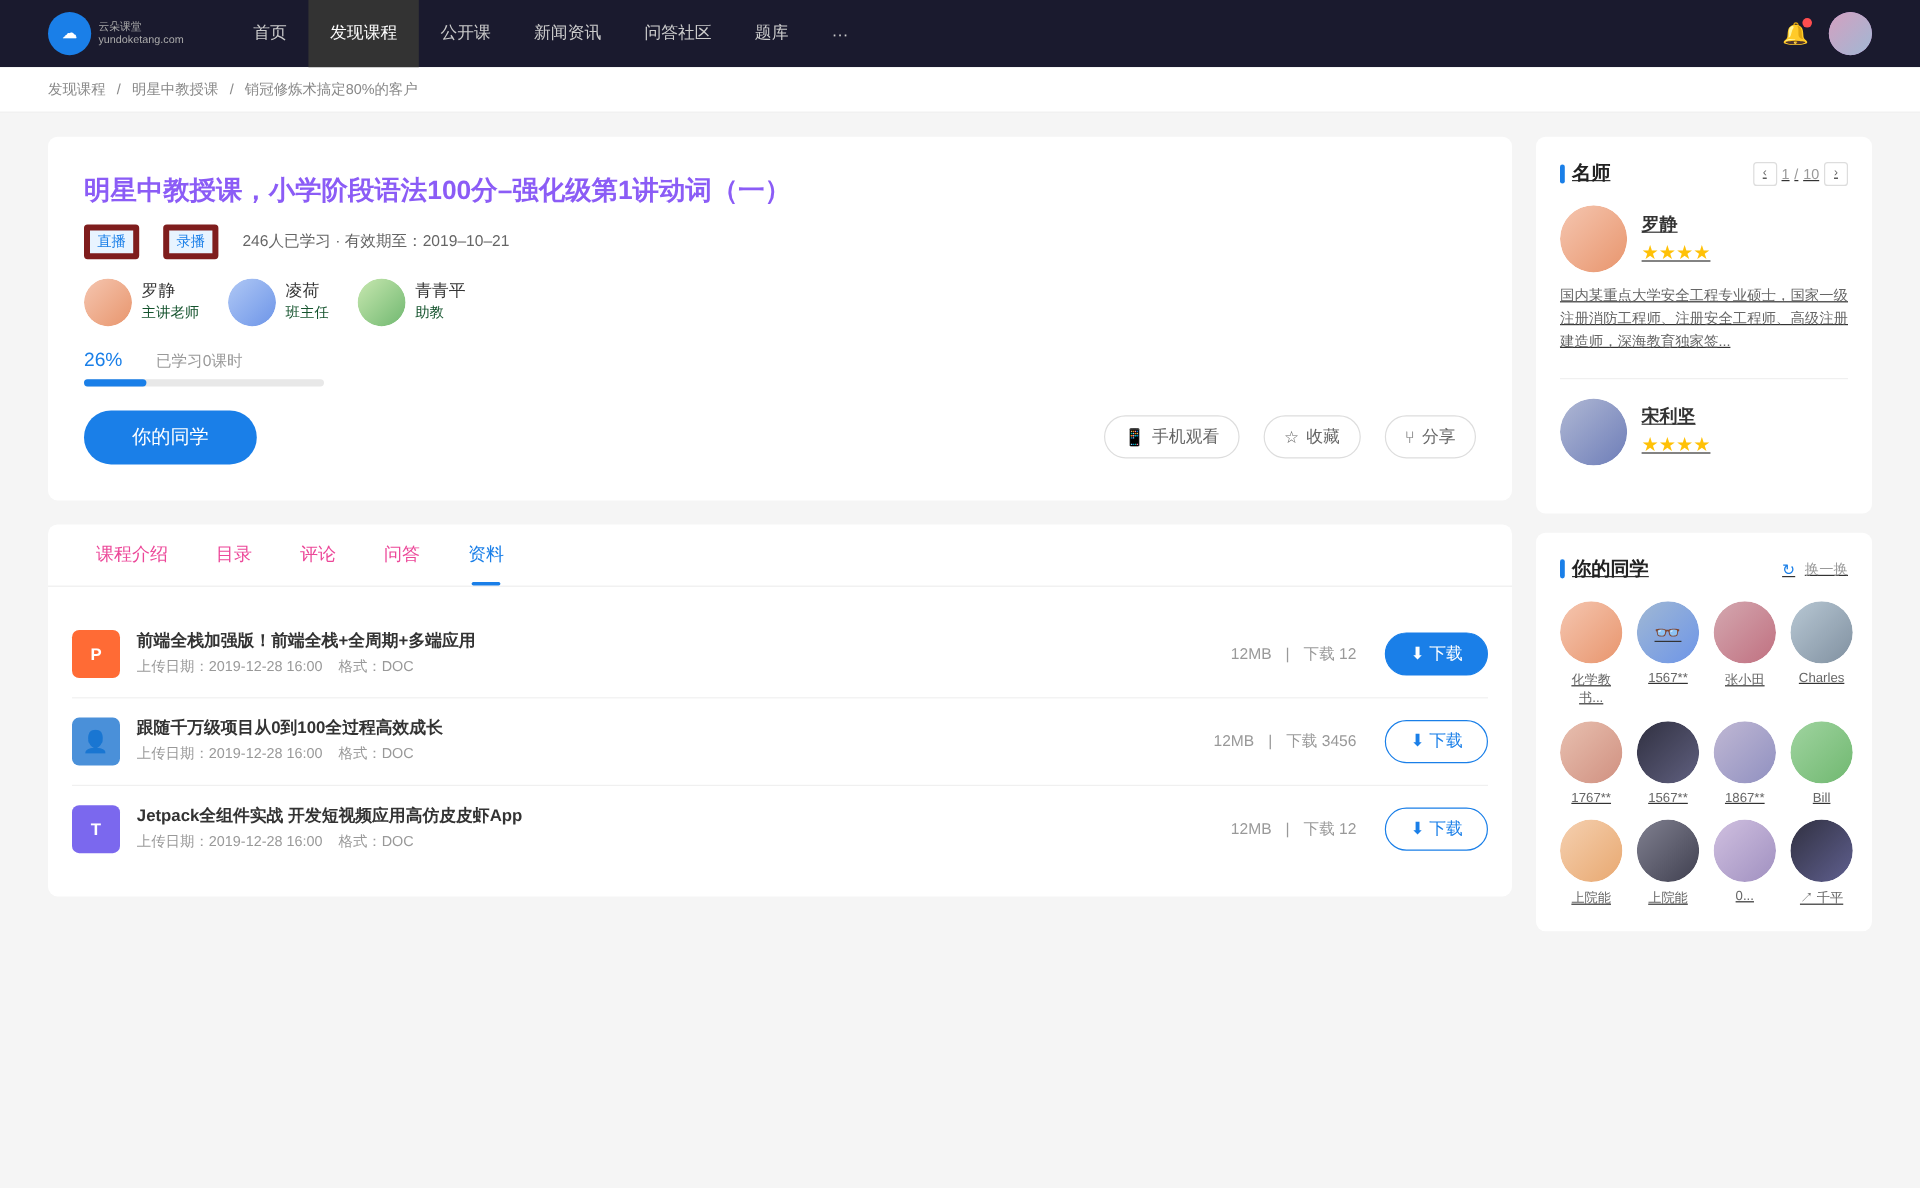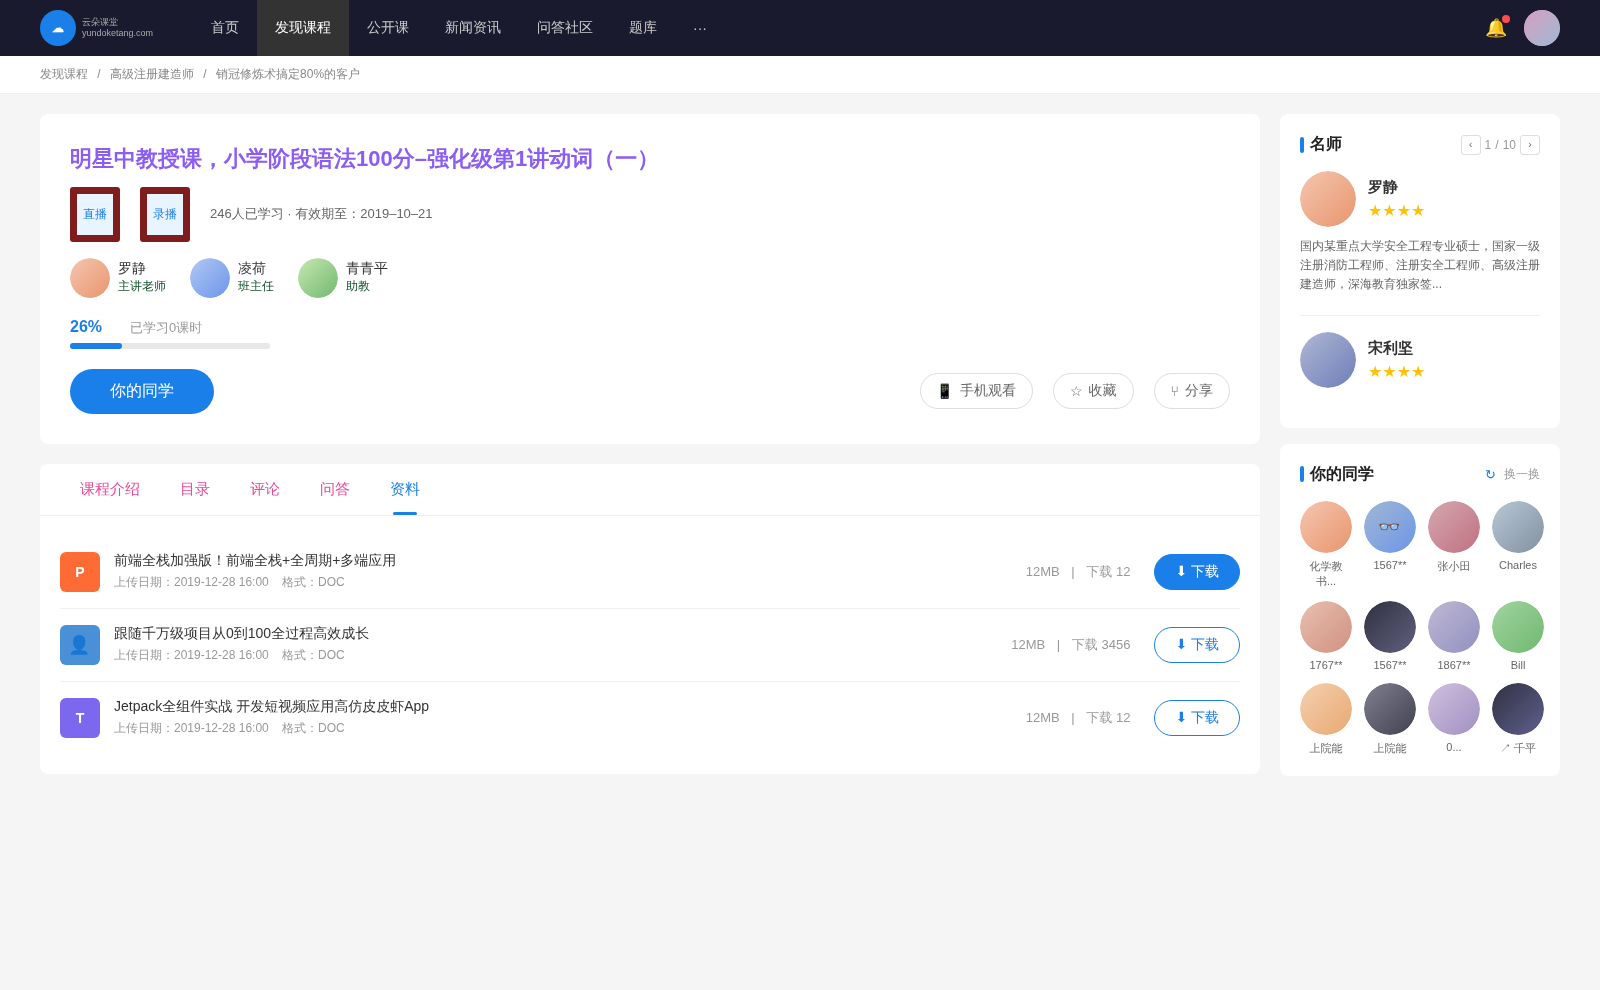--- a/index.html
+++ b/index.html
@@ -27,37 +27,37 @@
 
     
     .main-layout { display: flex; gap: 20px; padding: 20px 40px; max-width: 1600px; }
     .content-area { flex: 1; }
     .sidebar { width: 280px; flex-shrink: 0; }
 
     
     .course-header-card { background: white; border-radius: 8px; padding: 30px; margin-bottom: 20px; }
     .course-title { font-size: 22px; font-weight: bold; color: #8b5cf6; margin-bottom: 12px; line-height: 1.4; }
     .course-meta { display: flex; align-items: center; gap: 16px; margin-bottom: 16px; font-size: 13px; color: #666; }
-    .badge { border: 7px solid #7f1d1d; color: #1a7fe8; padding: 12px 6px; border-radius: 3px; font-size: 12px; margin-right: 4px; }
+    .badge { border: 5px solid #7f1d1d; color: #1a7fe8; padding: 1px 6px; border-radius: 3px; font-size: 12px; margin-right: 4px; }
     .badge.live { background: #e8f4ff; }
     .badge.record { background: #e8f4ff; }
     .teachers { display: flex; gap: 24px; margin-bottom: 20px; }
     .teacher-item { display: flex; align-items: center; gap: 8px; }
     .teacher-avatar { width: 40px; height: 40px; border-radius: 50%; overflow: hidden; }
     .teacher-avatar-img { width: 100%; height: 100%; border-radius: 50%; }
     .avatar-lj { background: linear-gradient(135deg, #f5c6b0, #e8956d); }
     .avatar-lh { background: linear-gradient(135deg, #b0c8f5, #6d95e8); }
     .avatar-qqp { background: linear-gradient(135deg, #c8e8b0, #70b870); }
     .teacher-info { font-size: 12px; }
     .teacher-name { font-size: 14px; font-weight: 500; color: #333; }
     .teacher-role { color: #14532d; font-size: 12px; }
 
     
     .progress-section { margin-bottom: 20px; }
-    .progress-label { color: #1a7fe8; font-size: 16px; font-weight: bold; margin-bottom: 4px; }
+    .progress-label { color: #1a7fe8; font-size: 16px; font-weight: normal; margin-bottom: 4px; }
     .progress-sub { color: #999; font-size: 13px; display: inline-block; margin-left: 24px; }
     .progress-bar-wrap { height: 6px; background: #e8e8e8; border-radius: 3px; margin-top: 6px; width: 200px; }
     .progress-bar-fill { height: 100%; background: #1a7fe8; border-radius: 3px; }
 
     
     .action-row { display: flex; align-items: center; justify-content: space-between; }
     .btn-continue { background: #1a7fe8; color: white; border: none; border-radius: 24px; padding: 12px 40px; font-size: 16px; cursor: pointer; }
     .action-links { display: flex; gap: 20px; }
     .action-link { display: flex; align-items: center; gap: 6px; color: #666; cursor: pointer; font-size: 14px; border: 1px solid #ddd; padding: 8px 16px; border-radius: 20px; }
 
@@ -70,29 +70,29 @@
     .tabs-content { padding: 20px; }
 
     
     .file-item { display: flex; align-items: center; padding: 16px 0; border-bottom: 1px solid #f0f0f0; }
     .file-item:last-child { border-bottom: none; }
     .file-icon { width: 40px; height: 40px; border-radius: 6px; display: flex; align-items: center; justify-content: center; color: white; font-weight: bold; font-size: 14px; margin-right: 14px; flex-shrink: 0; }
     .file-icon-p { background: #ff6b35; }
     .file-icon-u { background: #4a90d9; }
     .file-icon-t { background: #7b68ee; }
     .file-info { flex: 1; }
-    .file-name { font-size: 14px; color: #333; margin-bottom: 4px; font-weight: 400; }
+    .file-name { font-size: 14px; color: #333; margin-bottom: 4px; font-weight: 700; }
     .file-meta { font-size: 12px; color: #999; }
     .file-stats { color: #999; font-size: 13px; margin-right: 20px; white-space: nowrap; }
     .file-stats span { margin: 0 4px; }
     .btn-download { border: 1px solid #1a7fe8; color: #1a7fe8; background: white; padding: 8px 20px; border-radius: 20px; cursor: pointer; font-size: 14px; display: flex; align-items: center; gap: 6px; white-space: nowrap; }
     .btn-download.filled { background: #1a7fe8; color: white; }
 
     
-    .sidebar-card { background: white; border-radius: 8px; padding: 20px; margin-bottom: 16px; }
+    .sidebar-card { background: white; border-radius: 8px; padding: 20px; margin-bottom: 16px; text-decoration: underline; }
     .sidebar-card-title { font-size: 16px; font-weight: bold; color: #222; margin-bottom: 16px; display: flex; align-items: center; gap: 6px; }
     .sidebar-card-title::before { content: ''; width: 4px; height: 16px; background: #1a7fe8; border-radius: 2px; display: inline-block; }
     .sidebar-title-right { margin-left: auto; display: flex; align-items: center; gap: 8px; font-size: 12px; color: #999; font-weight: normal; }
     .page-nav { display: flex; align-items: center; gap: 4px; }
     .page-nav-btn { width: 20px; height: 20px; border: 1px solid #ddd; border-radius: 3px; display: flex; align-items: center; justify-content: center; cursor: pointer; font-size: 10px; color: #666; }
 
     
     .teacher-sidebar-item { margin-bottom: 20px; }
     .teacher-sidebar-header { display: flex; align-items: center; gap: 12px; margin-bottom: 10px; }
     .teacher-sidebar-avatar { width: 56px; height: 56px; border-radius: 50%; overflow: hidden; flex-shrink: 0; }
@@ -154,21 +154,21 @@
     </div>
     <div class="nav-avatar">
       <div class="nav-avatar-img"></div>
     </div>
   </div>
 </nav>
 
 <div class="breadcrumb">
   <a href="#">发现课程</a>
   <span> / </span>
-  <a href="#">高级注册建造师</a>
+  <a href="#">明星中教授课</a>
   <span> / </span>
   <a href="#">销冠修炼术搞定80%的客户</a>
 </div>
 
 <div class="main-layout">
 
   <div class="content-area">
 
     <div class="course-header-card">
       <h1 class="course-title">明星中教授课，小学阶段语法100分–强化级第1讲动词（一）</h1>

